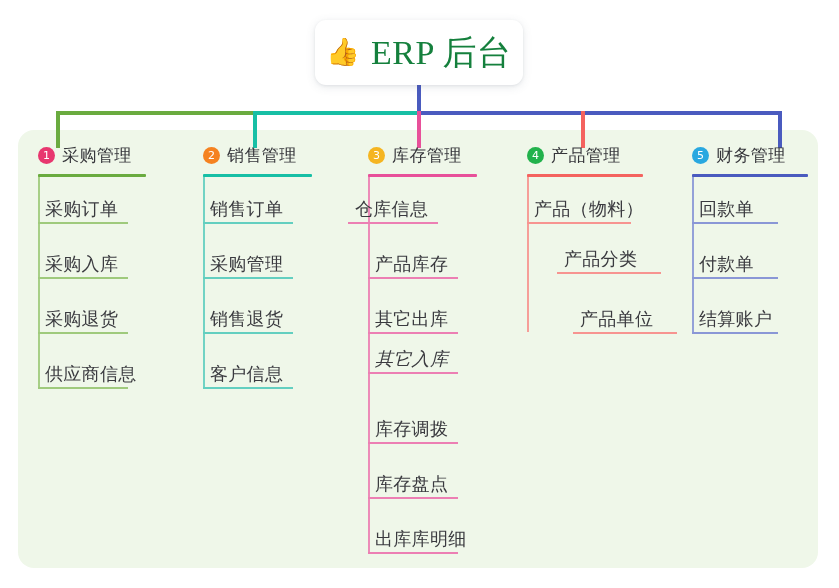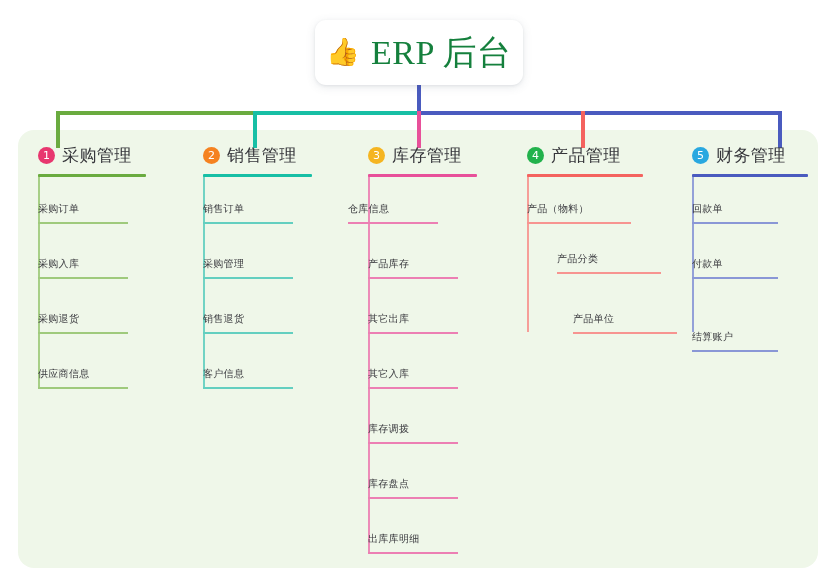--- a/index.html
+++ b/index.html
@@ -114,24 +114,24 @@
     height: 3px;
     border-radius: 1px;
     margin-top: 4px;
   }
 
   .leaf {
     position: relative;
     white-space: nowrap;
   }
   .leaf-text {
-    font-size: 10px;
+    font-size: 18px;
     color: #3a3a3f;
     letter-spacing: 0.3px;
-    padding-left: 0;
+    padding-left: 7px;
     display: block;
     line-height: 18px;
   }
   .leaf-rule {
     height: 1.6px;
     margin-top: 4px;
   }
 </style>
 </head>
 <body>
@@ -235,21 +235,21 @@
       <div class="leaf-rule" style="width: 90px; background: rgb(236, 127, 179); margin-left: 0px;"></div>
     </div>
     <div class="leaf" style="position: absolute; left: 368px; top: 255px;">
       <span class="leaf-text">产品库存</span>
       <div class="leaf-rule" style="width: 90px; background: rgb(236, 127, 179); margin-left: 0px;"></div>
     </div>
     <div class="leaf" style="position: absolute; left: 368px; top: 310px;">
       <span class="leaf-text">其它出库</span>
       <div class="leaf-rule" style="width: 90px; background: rgb(236, 127, 179); margin-left: 0px;"></div>
     </div>
-    <div class="leaf" style="position: absolute; left: 368px; top: 365px;">
+    <div class="leaf" style="position: absolute; left: 368px; top: 350px; font-style: italic;">
       <span class="leaf-text">其它入库</span>
       <div class="leaf-rule" style="width: 90px; background: rgb(236, 127, 179); margin-left: 0px;"></div>
     </div>
     <div class="leaf" style="position: absolute; left: 368px; top: 420px;">
       <span class="leaf-text">库存调拨</span>
       <div class="leaf-rule" style="width: 90px; background: rgb(236, 127, 179); margin-left: 0px;"></div>
     </div>
     <div class="leaf" style="position: absolute; left: 368px; top: 475px;">
       <span class="leaf-text">库存盘点</span>
       <div class="leaf-rule" style="width: 90px; background: rgb(236, 127, 179); margin-left: 0px;"></div>
@@ -271,21 +271,21 @@
       <div class="leaf-rule" style="width: 104px; background: rgb(247, 148, 144); margin-left: 0px;"></div>
     </div>
     <div class="leaf" style="position: absolute; left: 692px; top: 200px;">
       <span class="leaf-text">回款单</span>
       <div class="leaf-rule" style="width: 86px; background: rgb(138, 151, 214); margin-left: 0px;"></div>
     </div>
     <div class="leaf" style="position: absolute; left: 692px; top: 255px;">
       <span class="leaf-text">付款单</span>
       <div class="leaf-rule" style="width: 86px; background: rgb(138, 151, 214); margin-left: 0px;"></div>
     </div>
-    <div class="leaf" style="position: absolute; left: 692px; top: 310px; margin-top: 18px;">
+    <div class="leaf" style="position: absolute; left: 692px; top: 310px;">
       <span class="leaf-text">结算账户</span>
       <div class="leaf-rule" style="width: 86px; background: rgb(138, 151, 214); margin-left: 0px;"></div>
     </div>
   </div>
 
 <div class="root-card">
   <div class="root-inner">
     <span class="root-emoji">👍</span>
     <span class="root-title">ERP 后台</span>
   </div>

